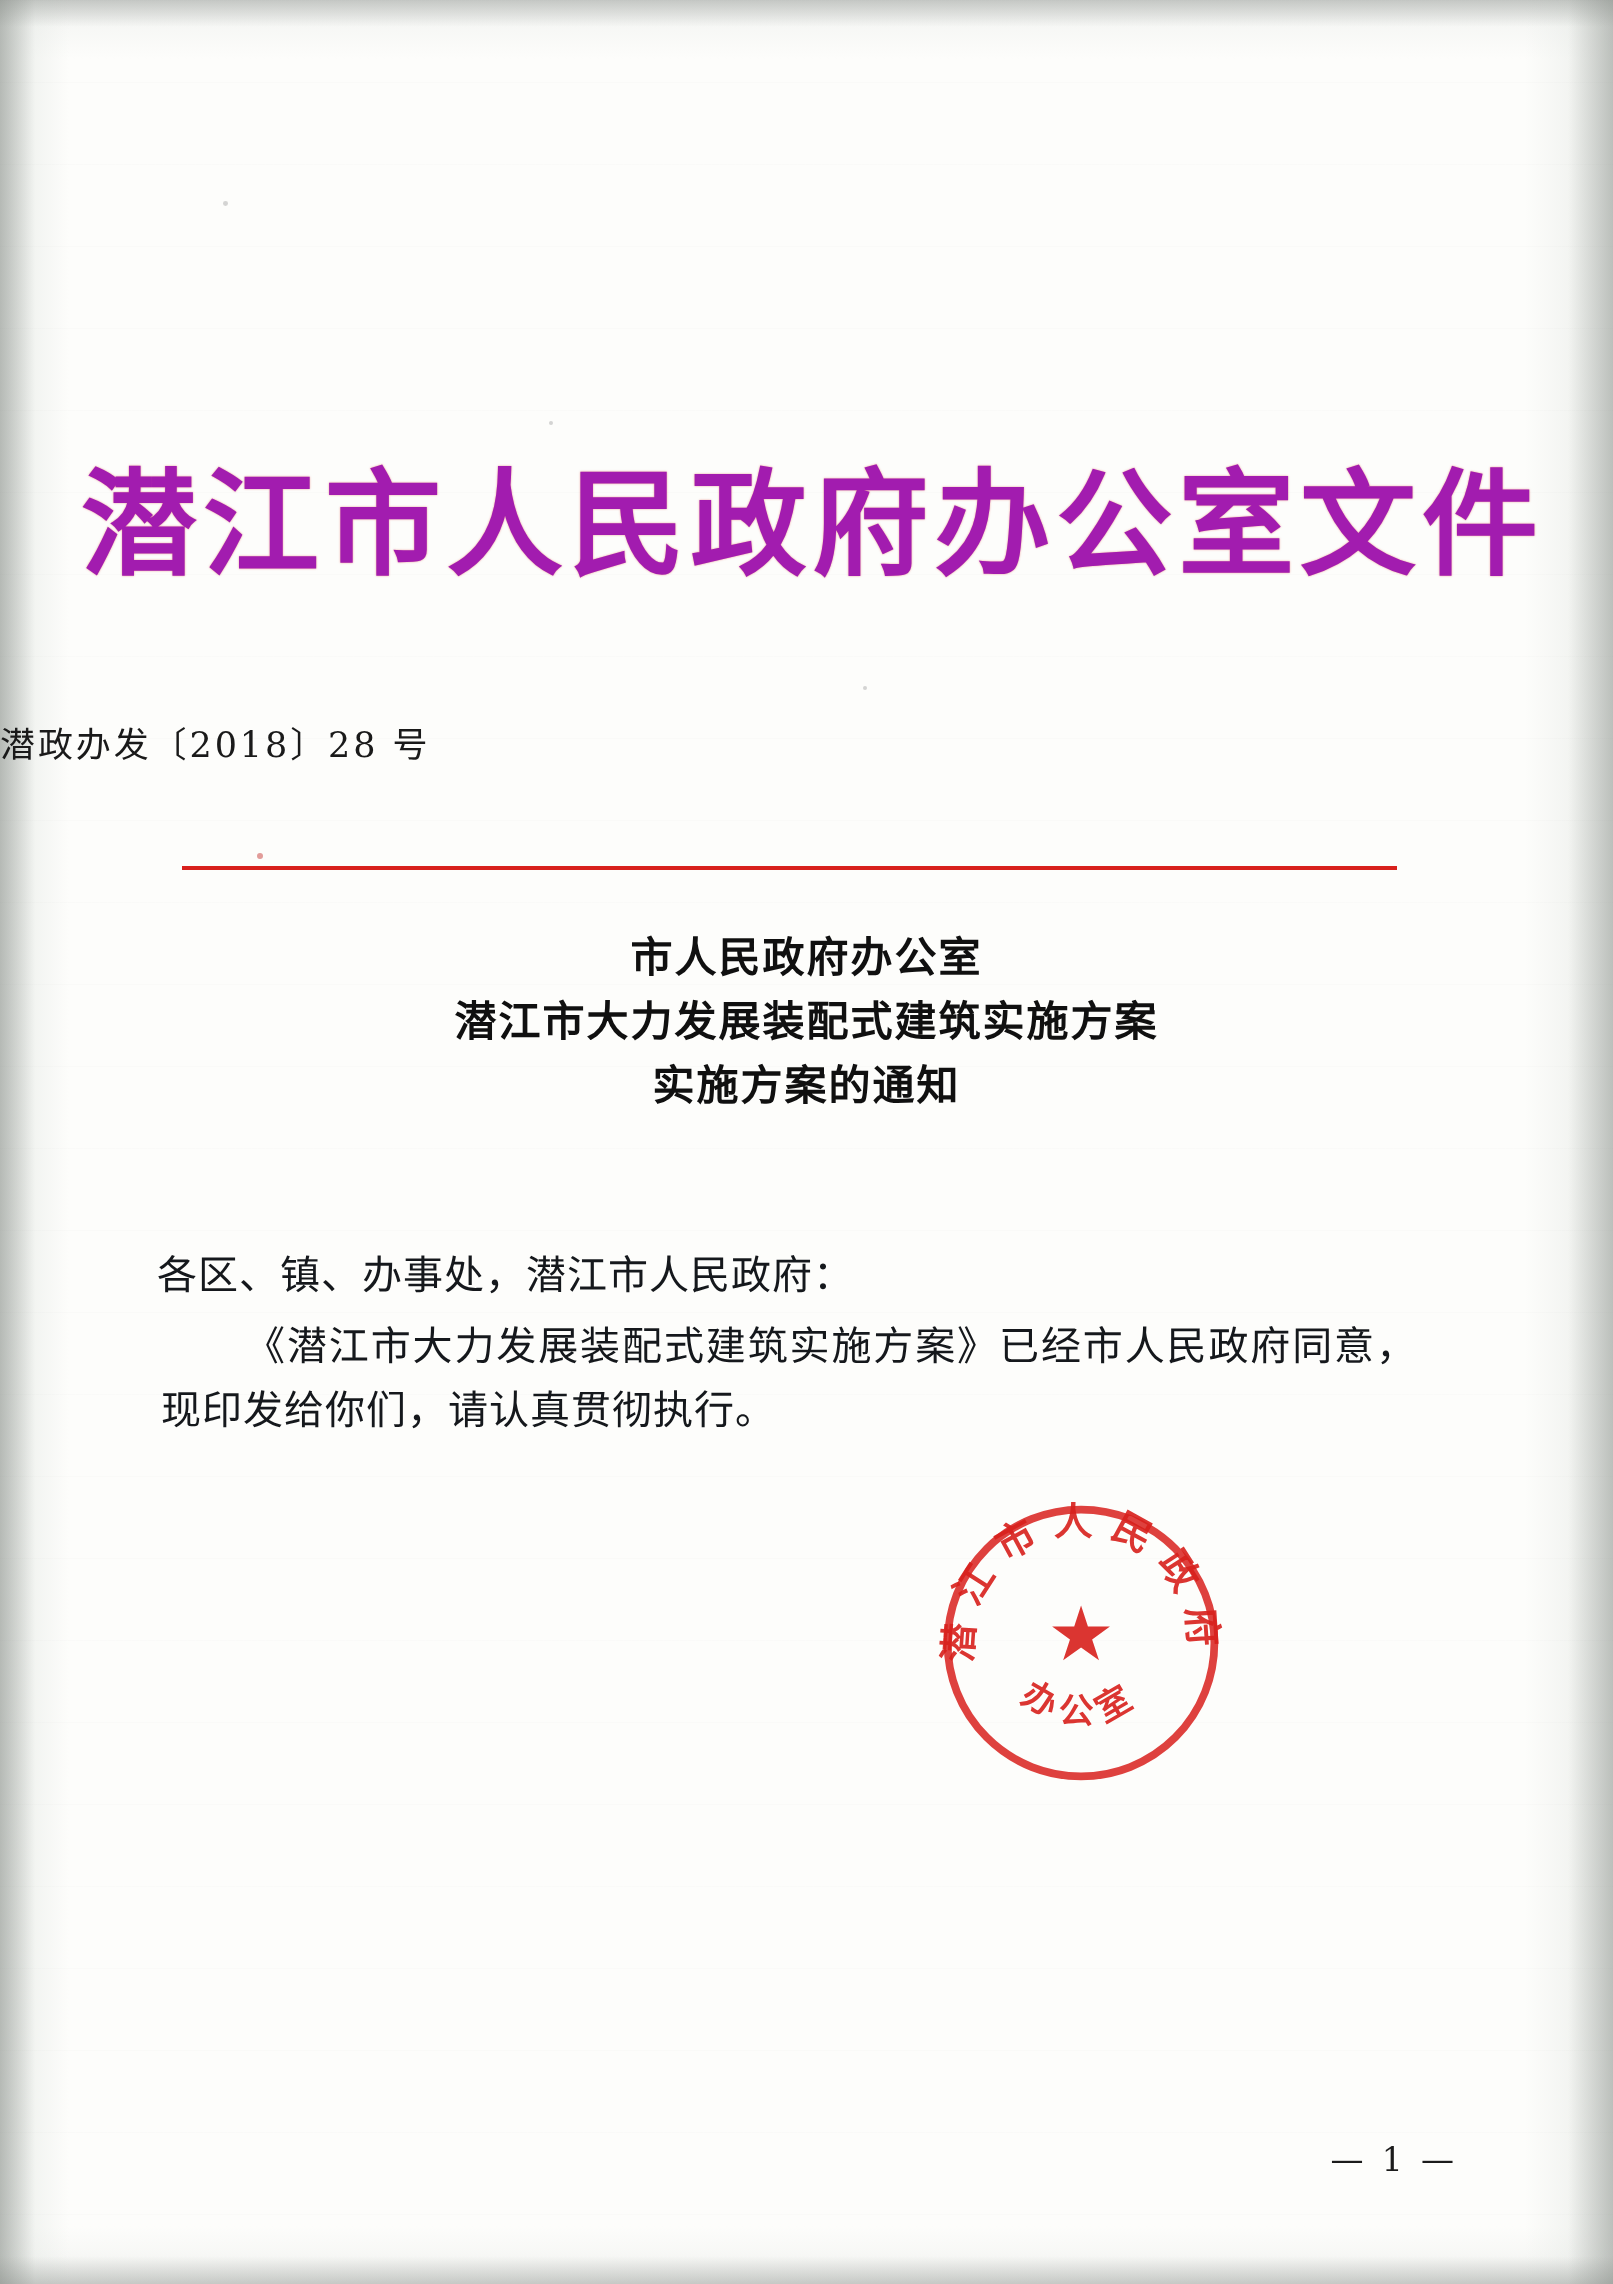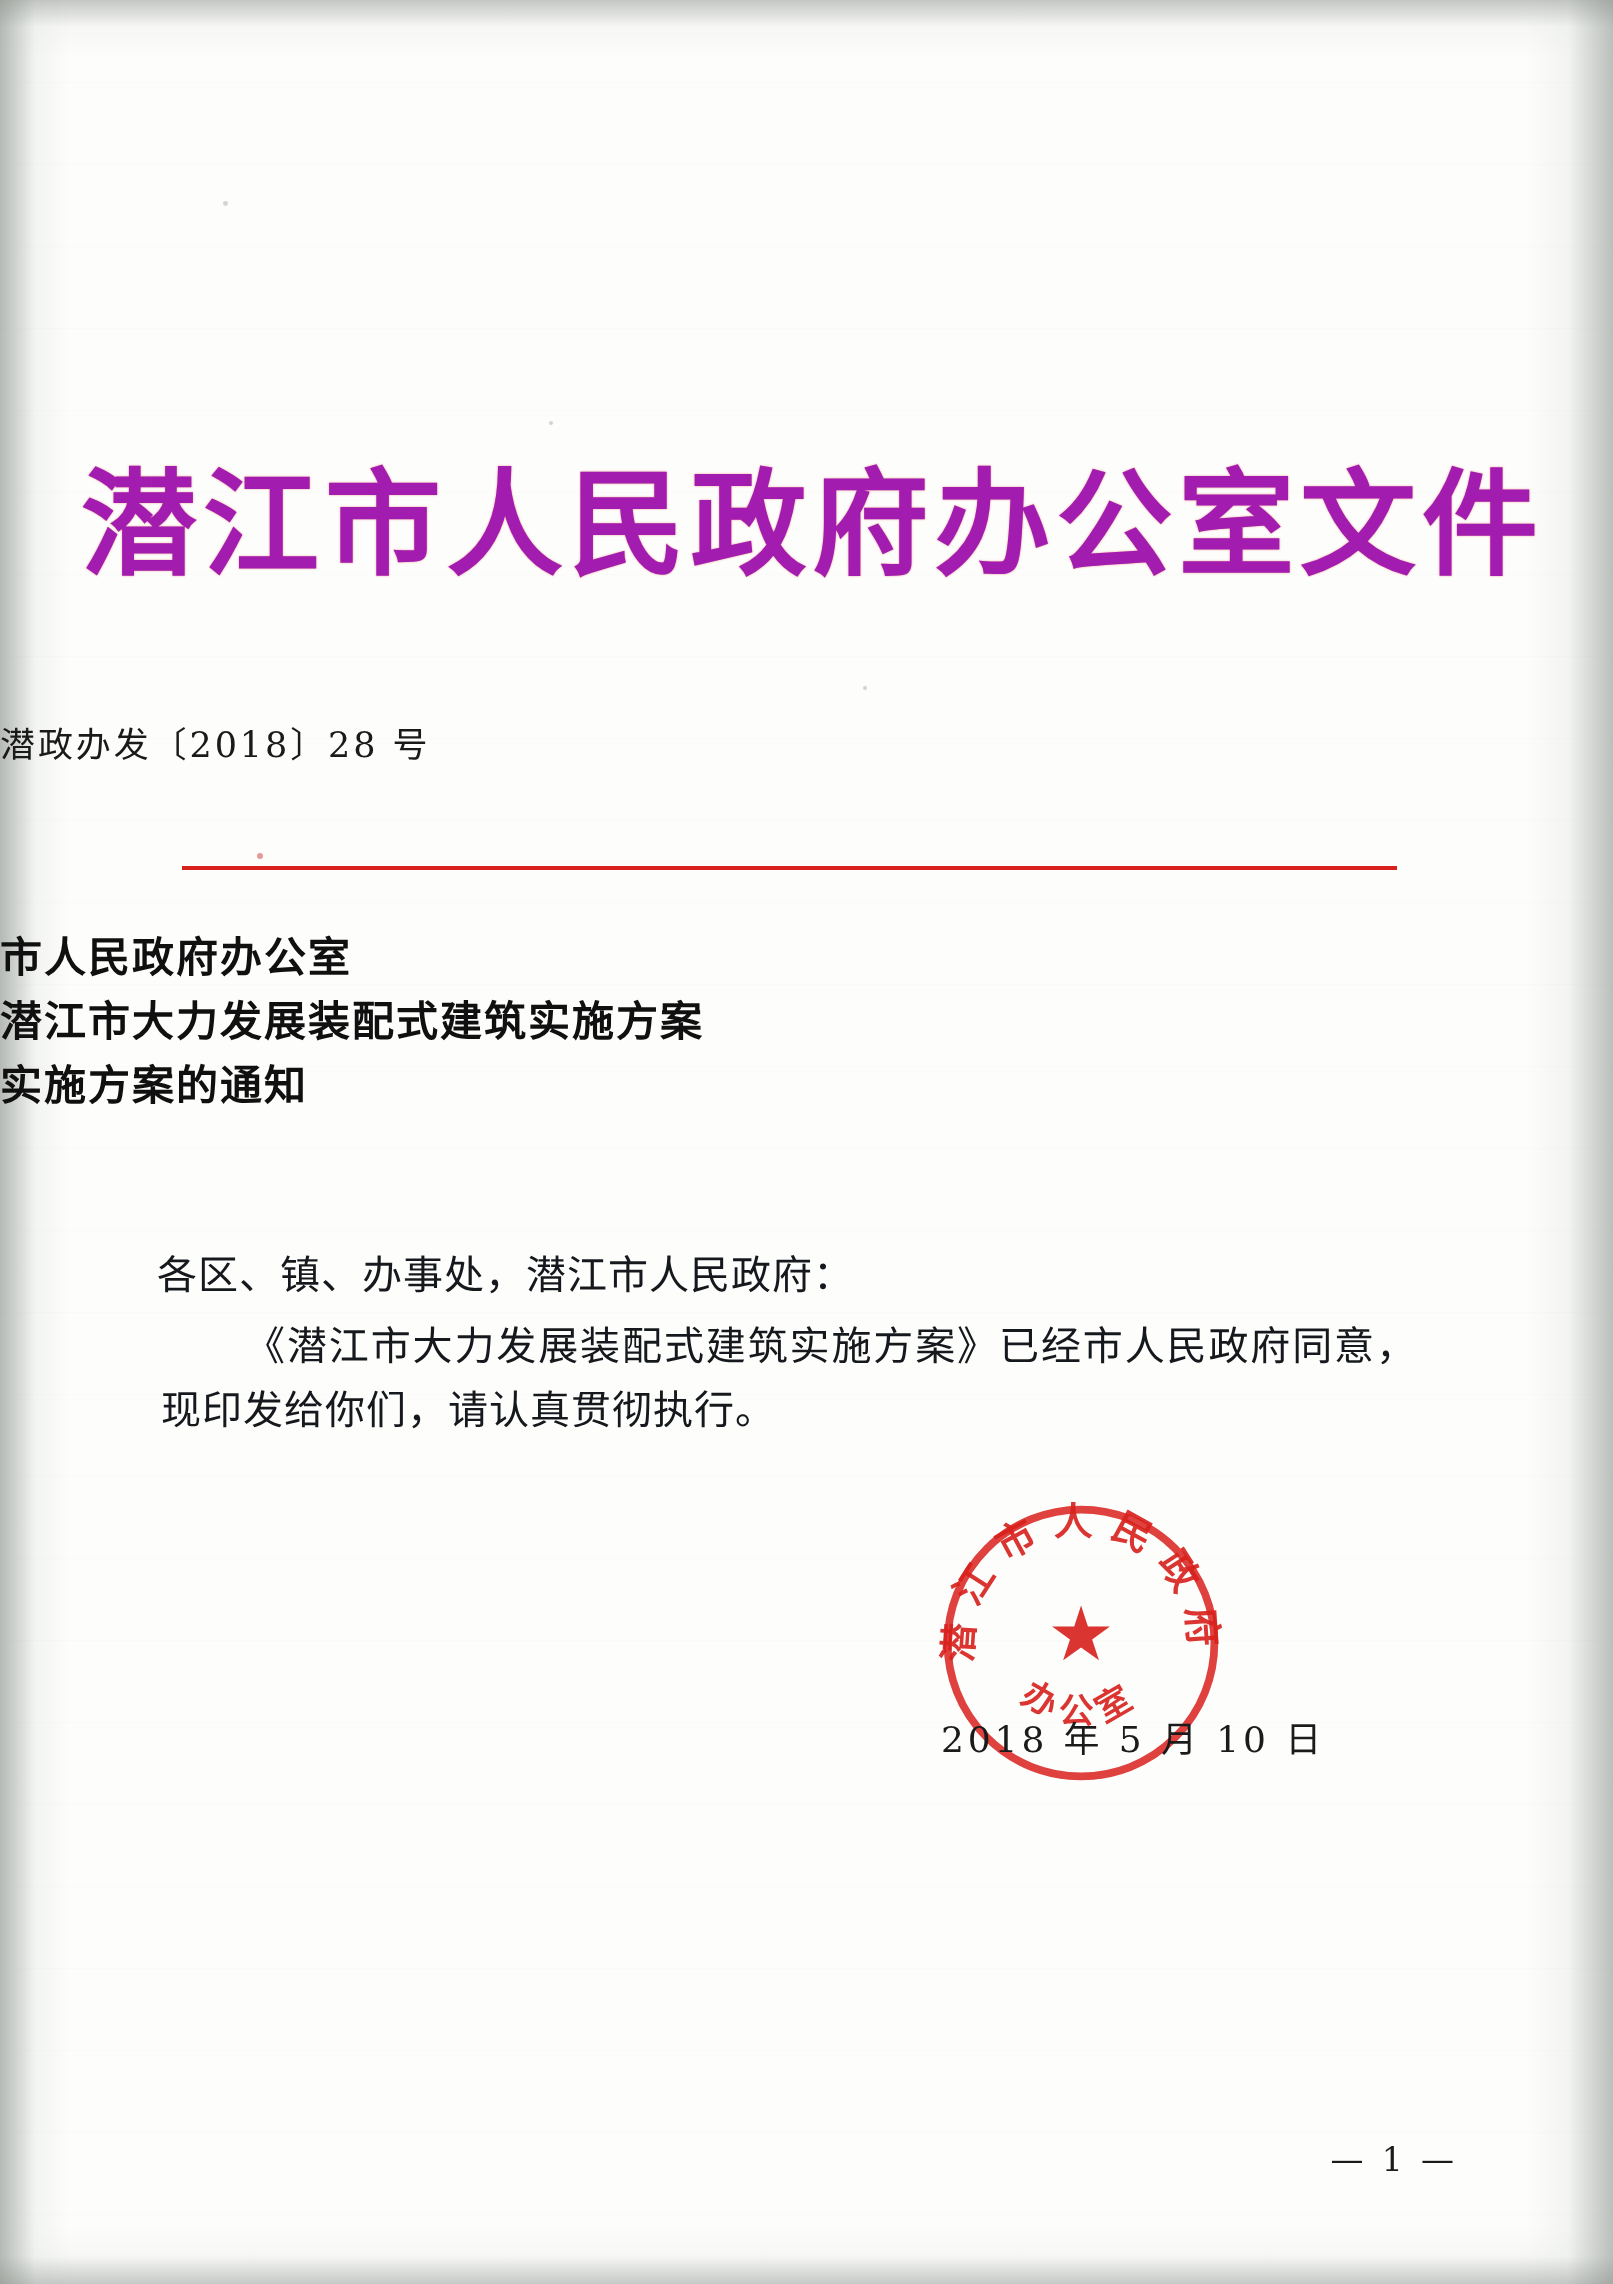--- a/index.html
+++ b/index.html
@@ -104,20 +104,21 @@
     height: 3.9px;
     background: #d8201c;
   }
 
   
   .title-block {
     position: absolute;
     top: 926px;
     left: 0;
     width: 100%;
+    text-align: center;
     font-family: "DejaVu Serif", "Liberation Serif", serif;
     font-weight: bold;
     font-size: 42px;
     line-height: 1.52;
     color: #101010;
     letter-spacing: 2px;
   }
   .title-block div { white-space: nowrap; }
 
   
@@ -219,18 +220,17 @@
     <circle cx="150" cy="150" r="138" fill="none" stroke="#d8201c" stroke-width="8" opacity="0.85"></circle>
     <text font-family="'DejaVu Serif','Liberation Serif',serif" font-size="40" font-weight="bold" fill="#d8201c" opacity="0.9" letter-spacing="16">
       <textPath href="#sealArcOuter" startOffset="50%" text-anchor="middle">潜江市人民政府</textPath>
     </text>
     <text font-family="'DejaVu Serif','Liberation Serif',serif" font-size="36" font-weight="bold" fill="#d8201c" opacity="0.9" letter-spacing="10">
       <textPath href="#sealArcInner" startOffset="50%" text-anchor="middle">办公室</textPath>
     </text>
     <text x="150" y="168" text-anchor="middle" font-size="78" fill="#d8201c" opacity="0.9" font-family="'DejaVu Sans',sans-serif">★</text>
   </svg>
 
-  <div class="date-line">2018 年 5 月 10 日</div>
 
   <div class="page-number">— 1 —</div>
 
 </div>
 
 
 </body></html>

